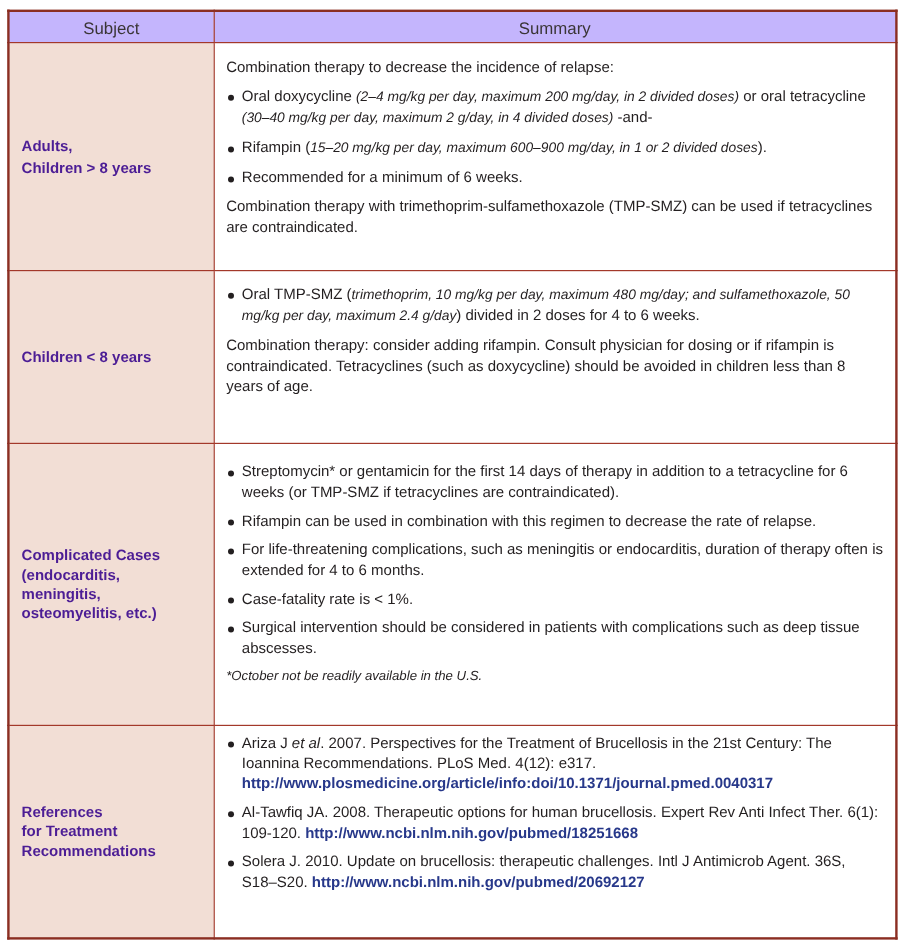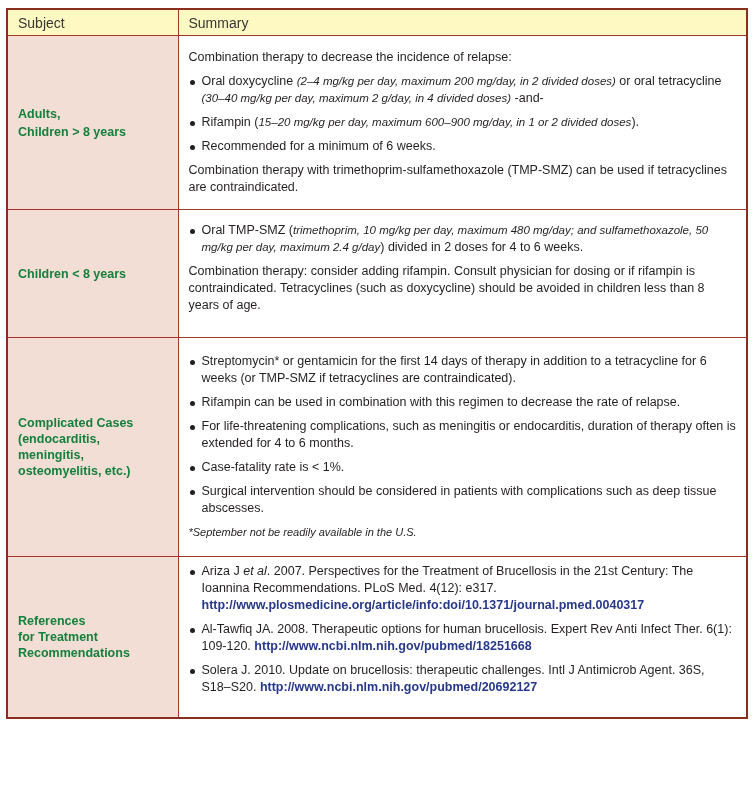--- a/index.html
+++ b/index.html
@@ -10,30 +10,30 @@
       border-collapse: collapse; table-layout: fixed;
       border: 2px solid #8b2e22;
     }
     table.summary td, table.summary th {
       border: 1.5px solid #a3382a;
       vertical-align: middle;
     }
     col.c-subj { width: 171px; }
     col.c-sum { width: 569px; }
     thead th {
-      background: #fef9c3; font-weight: normal; text-align: left;
+      background: #c4b5fd; font-weight: normal; text-align: center;
       font-size: 14px; padding: 0 10px; height: 25px; color: #3a3536;
     }
     td.subj {
       background: #f2ded5; font-weight: bold; font-size: 12.5px;
-      padding: 0 10px; line-height: 16px; color: #15803d;
+      padding: 0 10px; line-height: 16px; color: #4c1d95;
     }
     td.sum {
       background: #ffffff; font-size: 12.5px; line-height: 17px;
-      padding: 0 10px 0 10px;
+      padding: 0 10px 16px 10px;
     }
     .para { margin: 0 0 7px 0; }
     .bullet { position: relative; padding-left: 13px; margin: 0 0 7px 0; }
     .bullet::before {
       content: ""; position: absolute; left: 1px; top: 7px;
       width: 5px; height: 5px; border-radius: 50%; background: #231f20;
     }
     .it { font-style: italic; font-size: 11.5px; text-align: right; }
     .b { font-weight: normal; }
     .link { font-weight: bold; color: #27388a; }
@@ -89,21 +89,21 @@
         <div>(endocarditis,</div>
         <div>meningitis,</div>
         <div>osteomyelitis, etc.)</div>
       </td>
       <td class="sum">
         <div class="bullet">Streptomycin* or gentamicin for the first 14 days of therapy in addition to a tetracycline for 6 weeks (or TMP-SMZ if tetracyclines are contraindicated).</div>
         <div class="bullet">Rifampin can be used in combination with this regimen to decrease the rate of relapse.</div>
         <div class="bullet">For life-threatening complications, such as meningitis or endocarditis, duration of therapy often is extended for 4 to 6 months.</div>
         <div class="bullet">Case-fatality rate is &lt; 1%.</div>
         <div class="bullet">Surgical intervention should be considered in patients with complications such as deep tissue abscesses.</div>
-        <p class="note">*September not be readily available in the U.S.</p>
+        <p class="note">*October not be readily available in the U.S.</p>
       </td>
     </tr>
 
     <tr class="r5">
       <td class="subj">
         <div>References</div>
         <div>for Treatment</div>
         <div>Recommendations</div>
       </td>
       <td class="sum">

